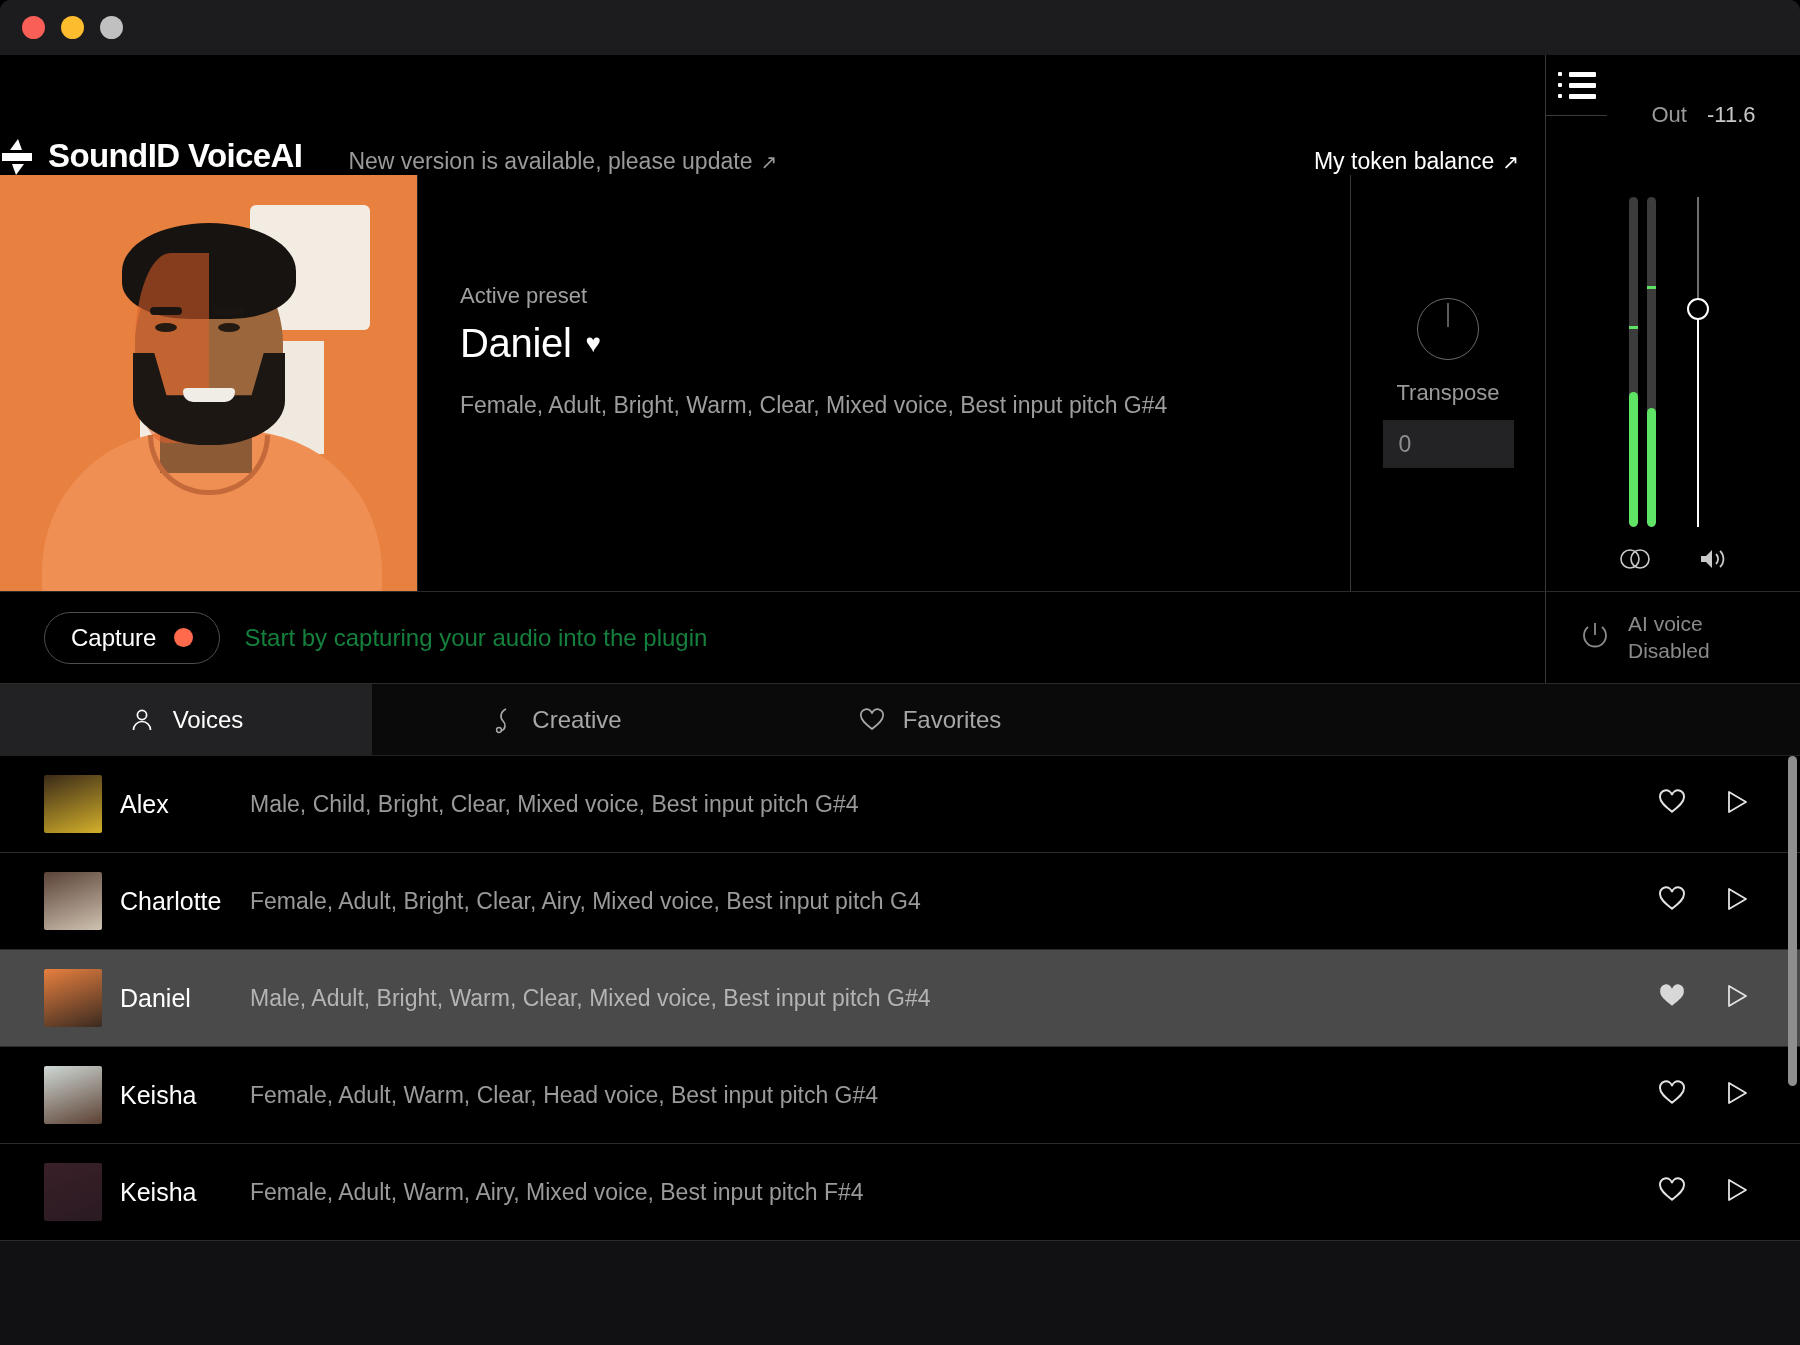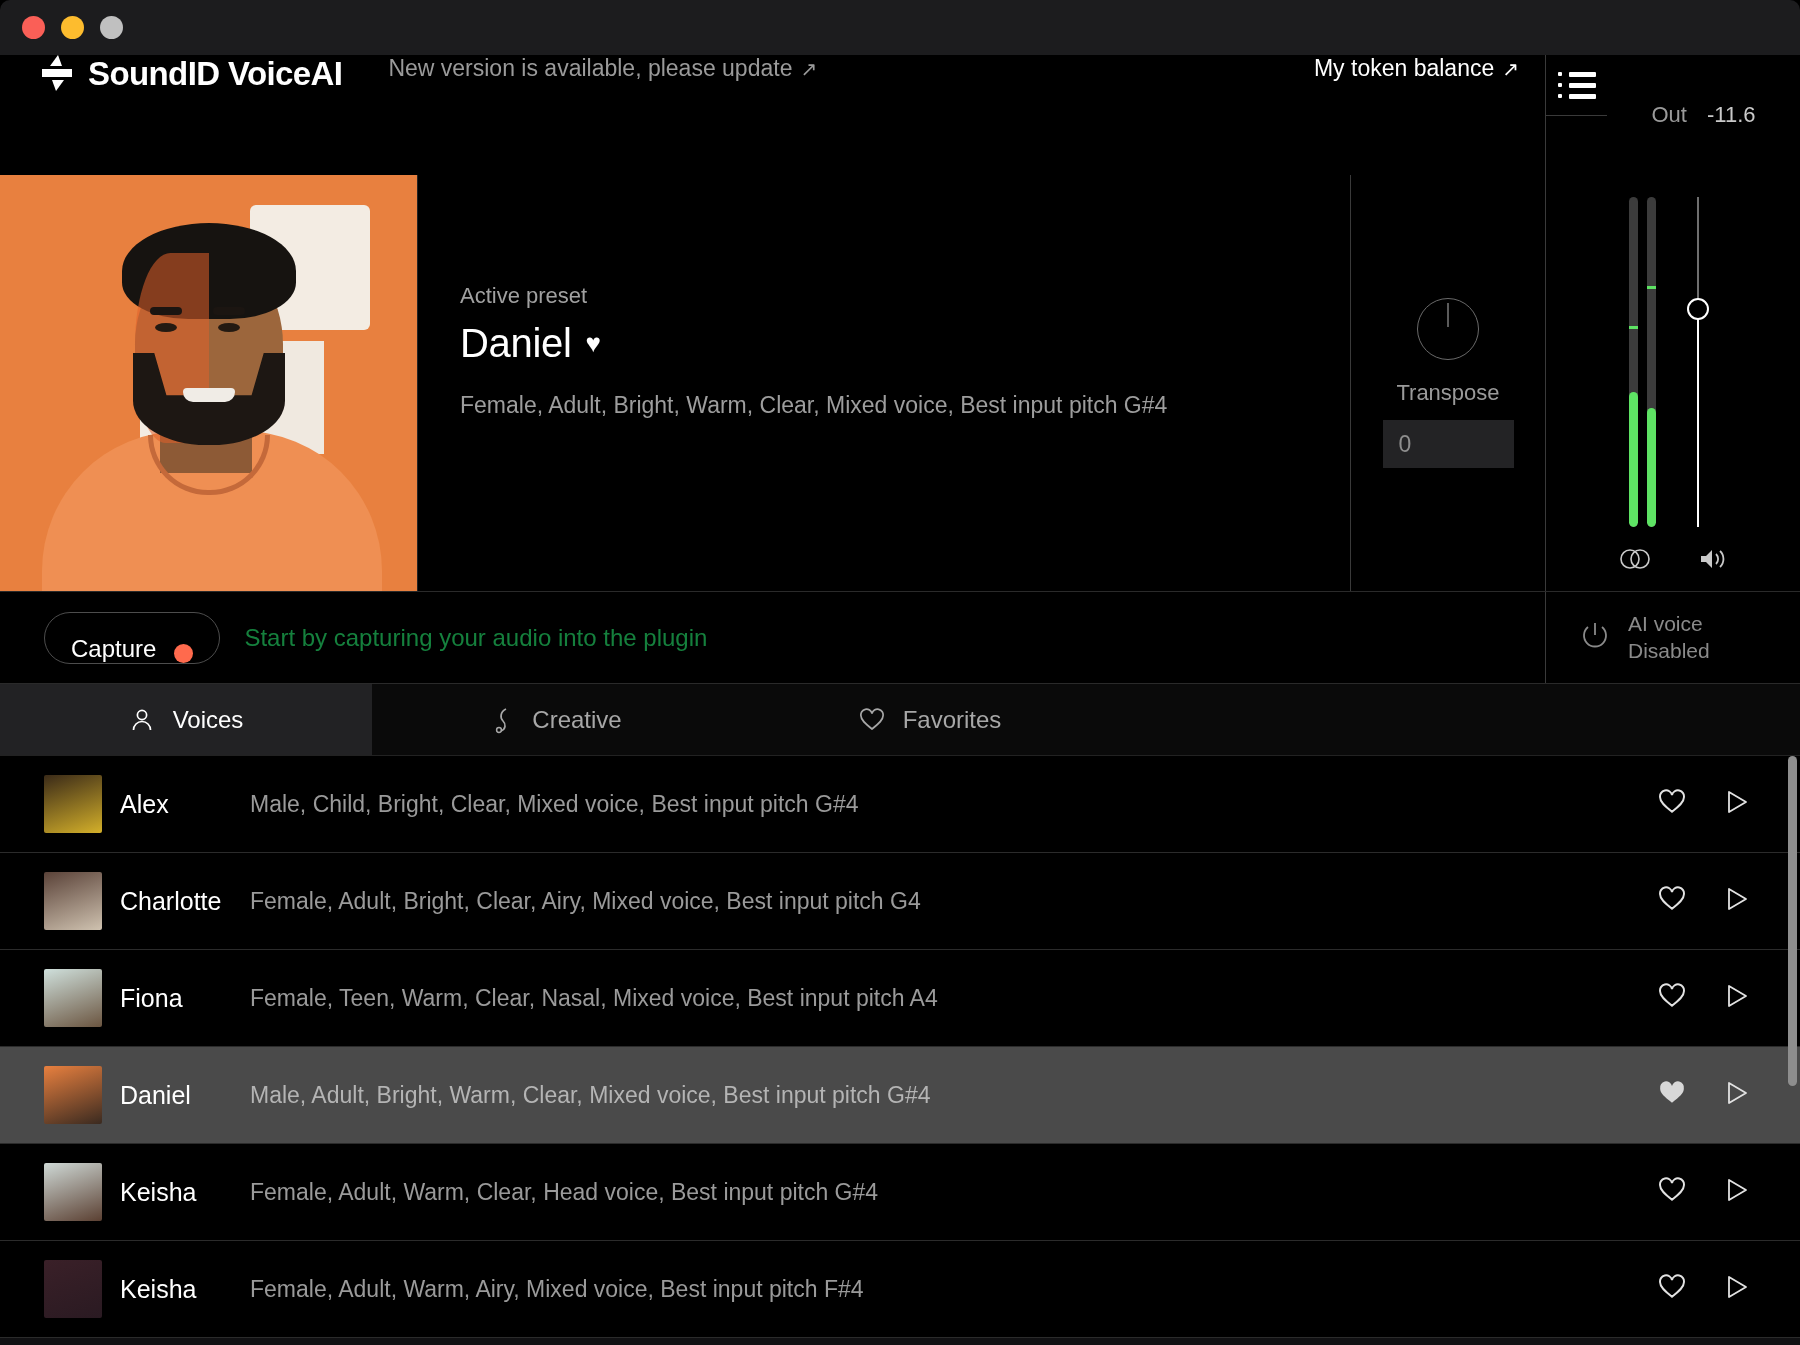--- a/index.html
+++ b/index.html
@@ -31,22 +31,21 @@
 
   
   .header {
     height: 120px; flex: 0 0 120px;
     background: #000;
     display: flex; align-items: stretch;
     position: relative;
   }
   .header-left {
     flex: 1 1 auto;
-    display: flex; align-items: flex-start;
-    padding-left: 40px;
+    display: flex; align-items: flex-end;
   }
   .logo-mark {
     width: 34px; height: 36px;
     margin-right: 14px;
     position: relative;
     flex: 0 0 34px;
   }
   .logo-text {
     color: #fff; font-size: 33px; font-weight: 700;
     letter-spacing: -0.6px; white-space: nowrap;
@@ -252,21 +251,21 @@
   .capture-left {
     flex: 1 1 auto;
     display: flex; align-items: center;
     padding-left: 44px; gap: 24px;
   }
   .capture-btn {
     height: 52px; padding: 0 26px;
     border: 1px solid #4d4d4d; border-radius: 26px;
     background: #000; color: #fff;
     font-size: 24px; font-family: "Liberation Sans", sans-serif;
-    display: flex; align-items: flex-end; gap: 18px;
+    display: flex; align-items: center; gap: 18px;
     cursor: pointer;
   }
   .rec-dot { width: 19px; height: 19px; border-radius: 50%; background: #ff6a4d; }
   .capture-hint { color: #15803d; font-size: 24px; }
   .ai-voice {
     flex: 0 0 255px;
     border-left: 1px solid #3a3a3a;
     display: flex; align-items: center; gap: 16px;
     padding-left: 32px;
   }
@@ -517,33 +516,20 @@
           <div class="voice-desc">Female, Adult, Bright, Clear, Airy, Mixed voice, Best input pitch  G4</div>
           <div class="row-actions">
             <span class="heart-ic"><svg width="28" height="26" viewBox="0 0 26 24">
                 <path d="M13 21 C6 15.5 2 12 2 8 A5 5 0 0 1 13 5.6 A5 5 0 0 1 24 8 C24 12 20 15.5 13 21 Z" fill="none" stroke="#e2e2e2" stroke-width="1.8"></path>
               </svg></span>
             <span class="play-ic"><svg width="26" height="26" viewBox="0 0 26 26">
                 <path d="M5 3 L22 13 L5 23 Z" fill="none" stroke="#e2e2e2" stroke-width="1.8" stroke-linejoin="round"></path>
               </svg></span>
           </div>
         </div>
-        <div class="voice-row">
-          <div class="avatar" style="background:linear-gradient(160deg,#cfe0dc 0%,#6b5540 100%)"></div>
-          <div class="voice-name">Fiona</div>
-          <div class="voice-desc">Female, Teen, Warm, Clear, Nasal, Mixed voice, Best input pitch  A4</div>
-          <div class="row-actions">
-            <span class="heart-ic"><svg width="28" height="26" viewBox="0 0 26 24">
-                <path d="M13 21 C6 15.5 2 12 2 8 A5 5 0 0 1 13 5.6 A5 5 0 0 1 24 8 C24 12 20 15.5 13 21 Z" fill="none" stroke="#e2e2e2" stroke-width="1.8"></path>
-              </svg></span>
-            <span class="play-ic"><svg width="26" height="26" viewBox="0 0 26 26">
-                <path d="M5 3 L22 13 L5 23 Z" fill="none" stroke="#e2e2e2" stroke-width="1.8" stroke-linejoin="round"></path>
-              </svg></span>
-          </div>
-        </div>
         <div class="voice-row selected">
           <div class="avatar" style="background:linear-gradient(160deg,#e8803f 0%,#3a2a20 100%)"></div>
           <div class="voice-name">Daniel</div>
           <div class="voice-desc">Male, Adult, Bright, Warm, Clear, Mixed voice, Best input pitch  G#4</div>
           <div class="row-actions">
             <span class="heart-ic"><svg width="28" height="26" viewBox="0 0 26 24">
                 <path d="M13 21 C6 15.5 2 12 2 8 A5 5 0 0 1 13 5.6 A5 5 0 0 1 24 8 C24 12 20 15.5 13 21 Z" fill="#d8d8d8"></path>
               </svg></span>
             <span class="play-ic"><svg width="26" height="26" viewBox="0 0 26 26">
                 <path d="M5 3 L22 13 L5 23 Z" fill="none" stroke="#e2e2e2" stroke-width="1.8" stroke-linejoin="round"></path>

